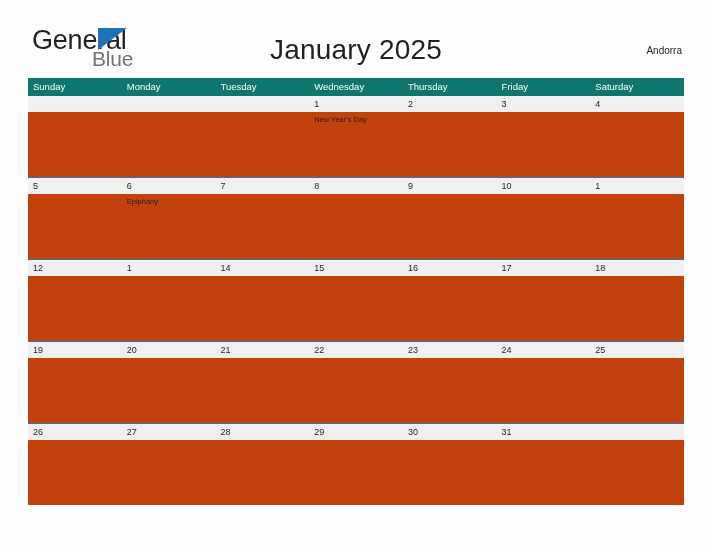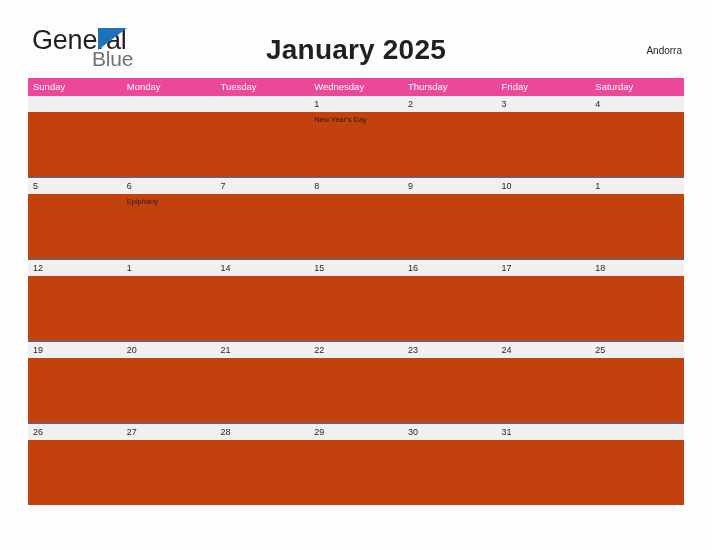--- a/index.html
+++ b/index.html
@@ -60,21 +60,21 @@
     letter-spacing: -0.2px;
   }
 
   .cal-title {
     position: absolute;
     left: 0;
     right: 0;
     top: 34px;
     text-align: center;
     font-size: 28px;
-    font-weight: bold;
+    font-weight: normal;
     color: #231f20;
     letter-spacing: 0.2px;
   }
 
   .cal-location {
     position: absolute;
     right: 30px;
     top: 45px;
     font-size: 10px;
     color: #231f20;
@@ -83,21 +83,21 @@
   
   .calendar {
     position: absolute;
     left: 28px;
     top: 78px;
     width: 656px;
   }
 
   .weekday-header {
     display: flex;
-    background: #ec4899;
+    background: #0f766e;
     height: 18px;
   }
   .weekday-cell {
     flex: 1 1 0;
     min-width: 0;
     color: #ffffff;
     font-size: 9.5px;
     line-height: 18px;
     padding-left: 5px;
     box-sizing: border-box;

